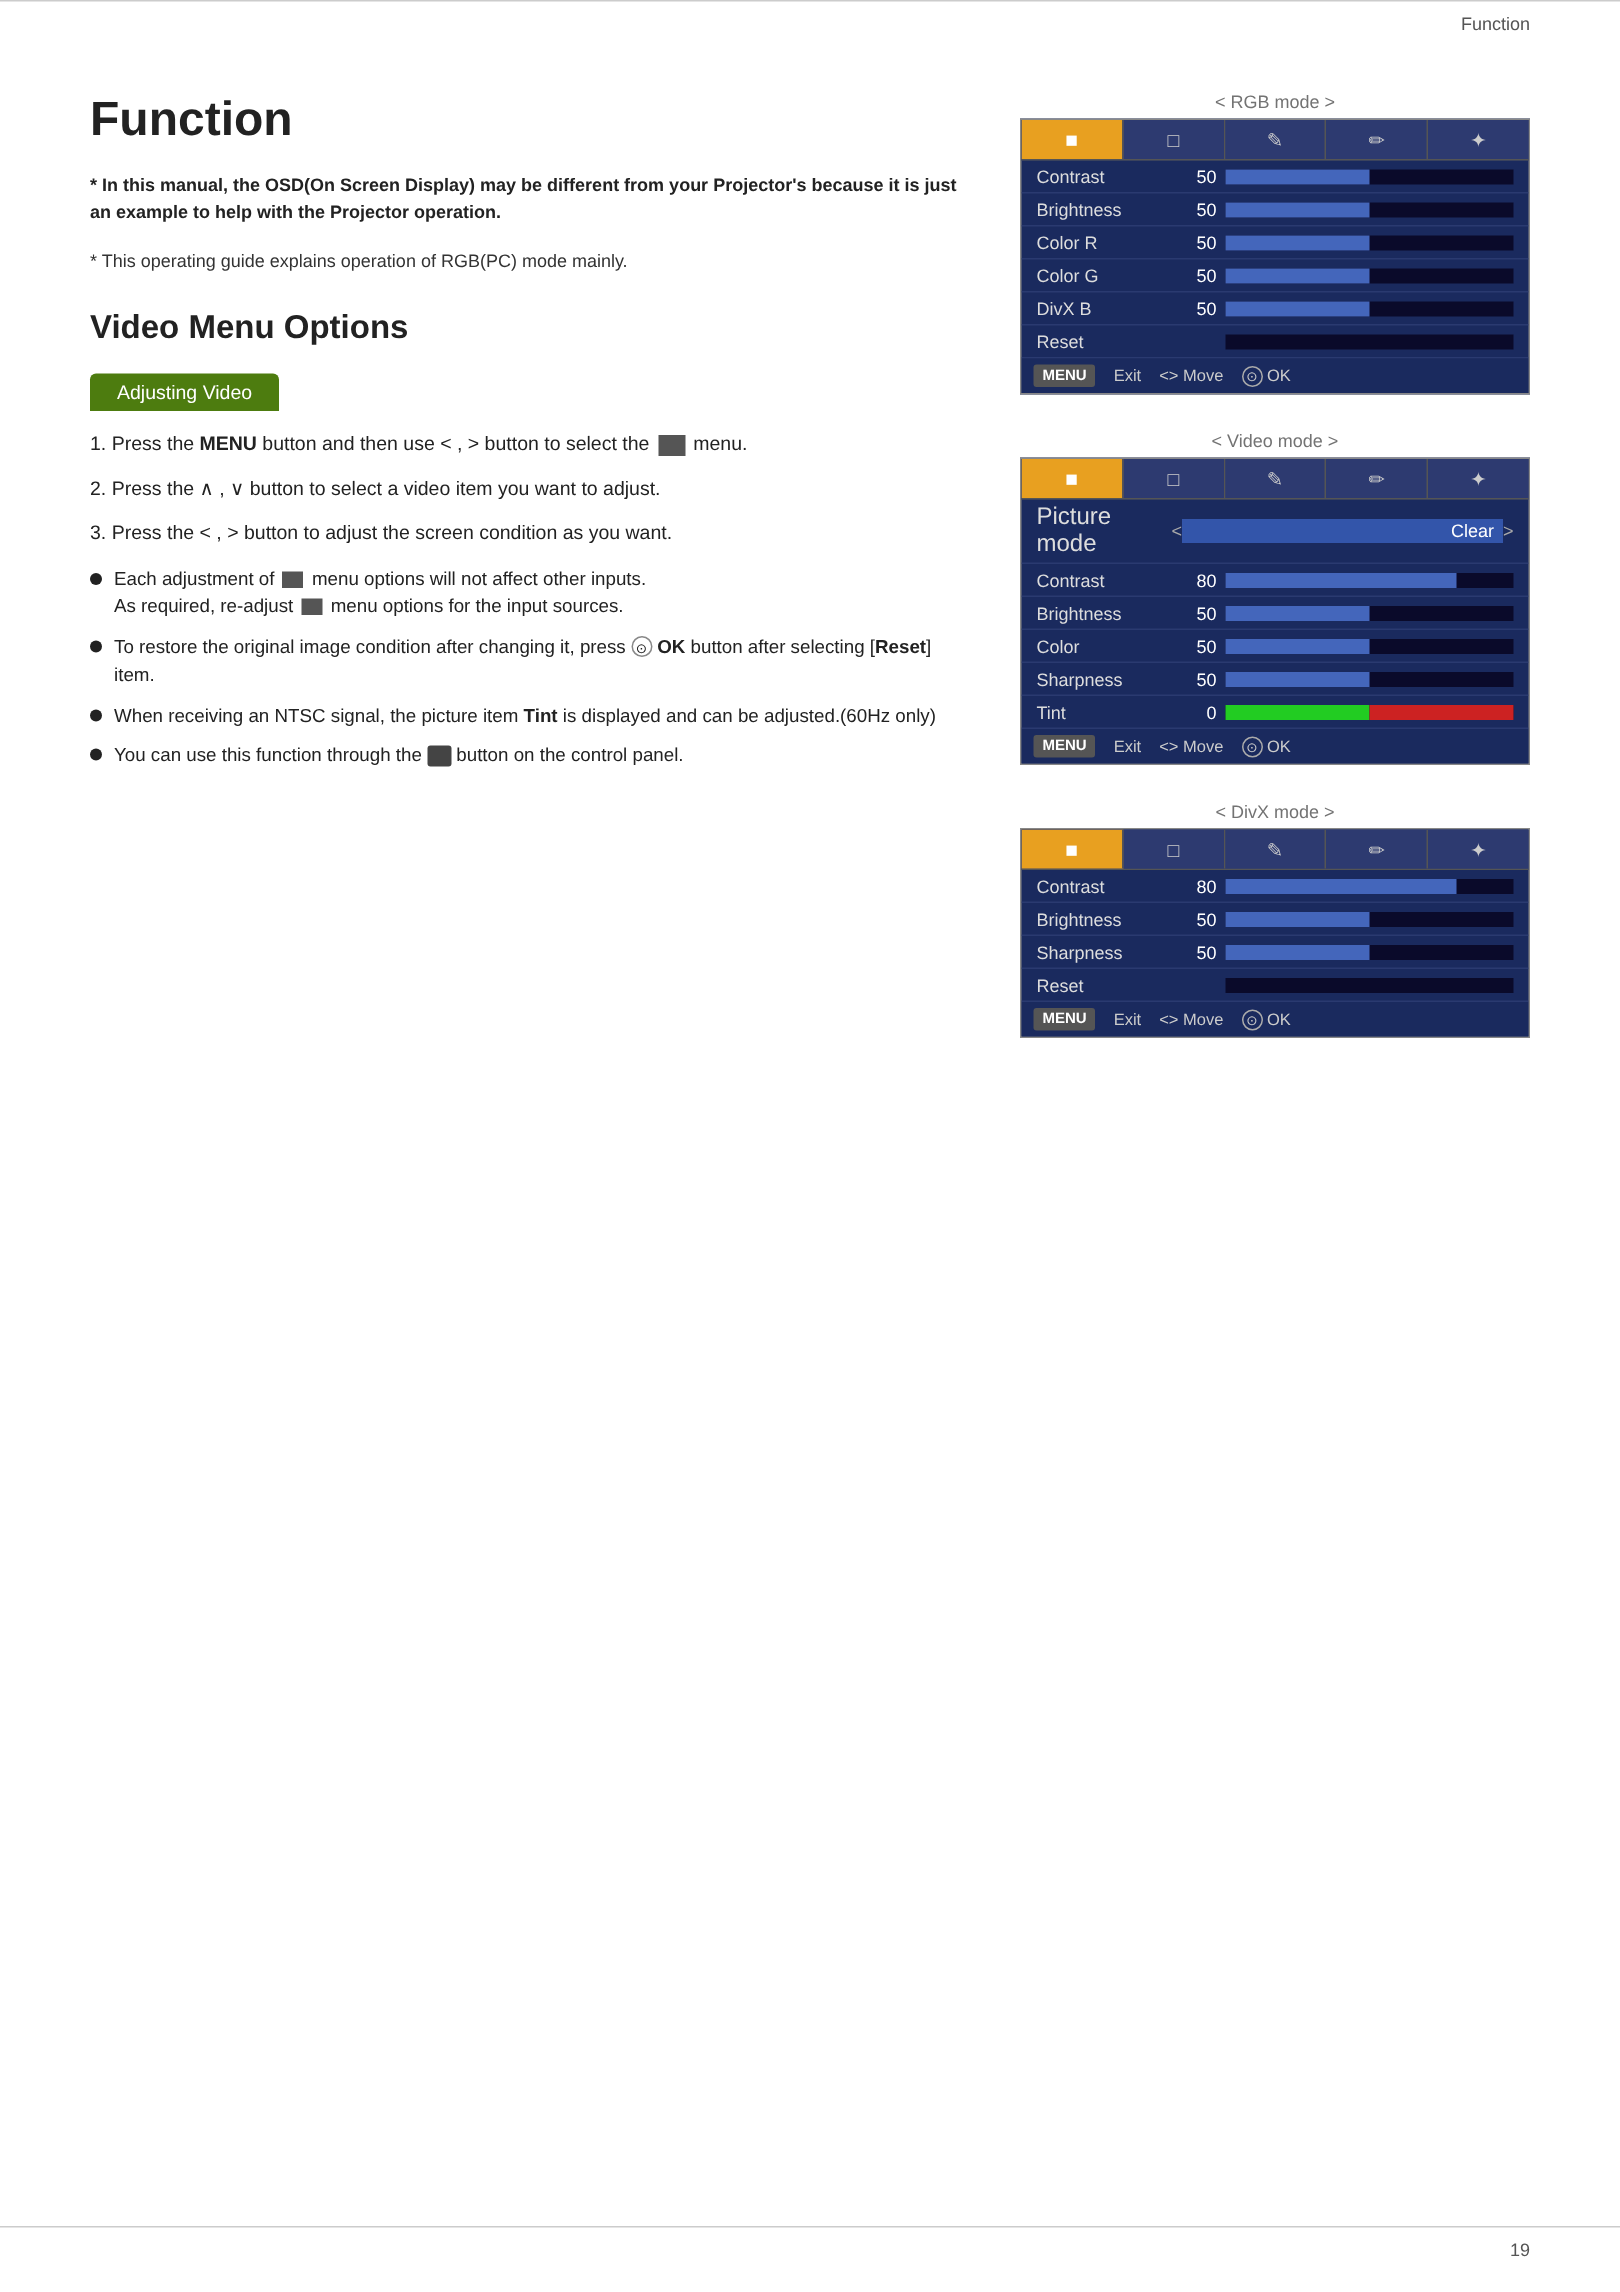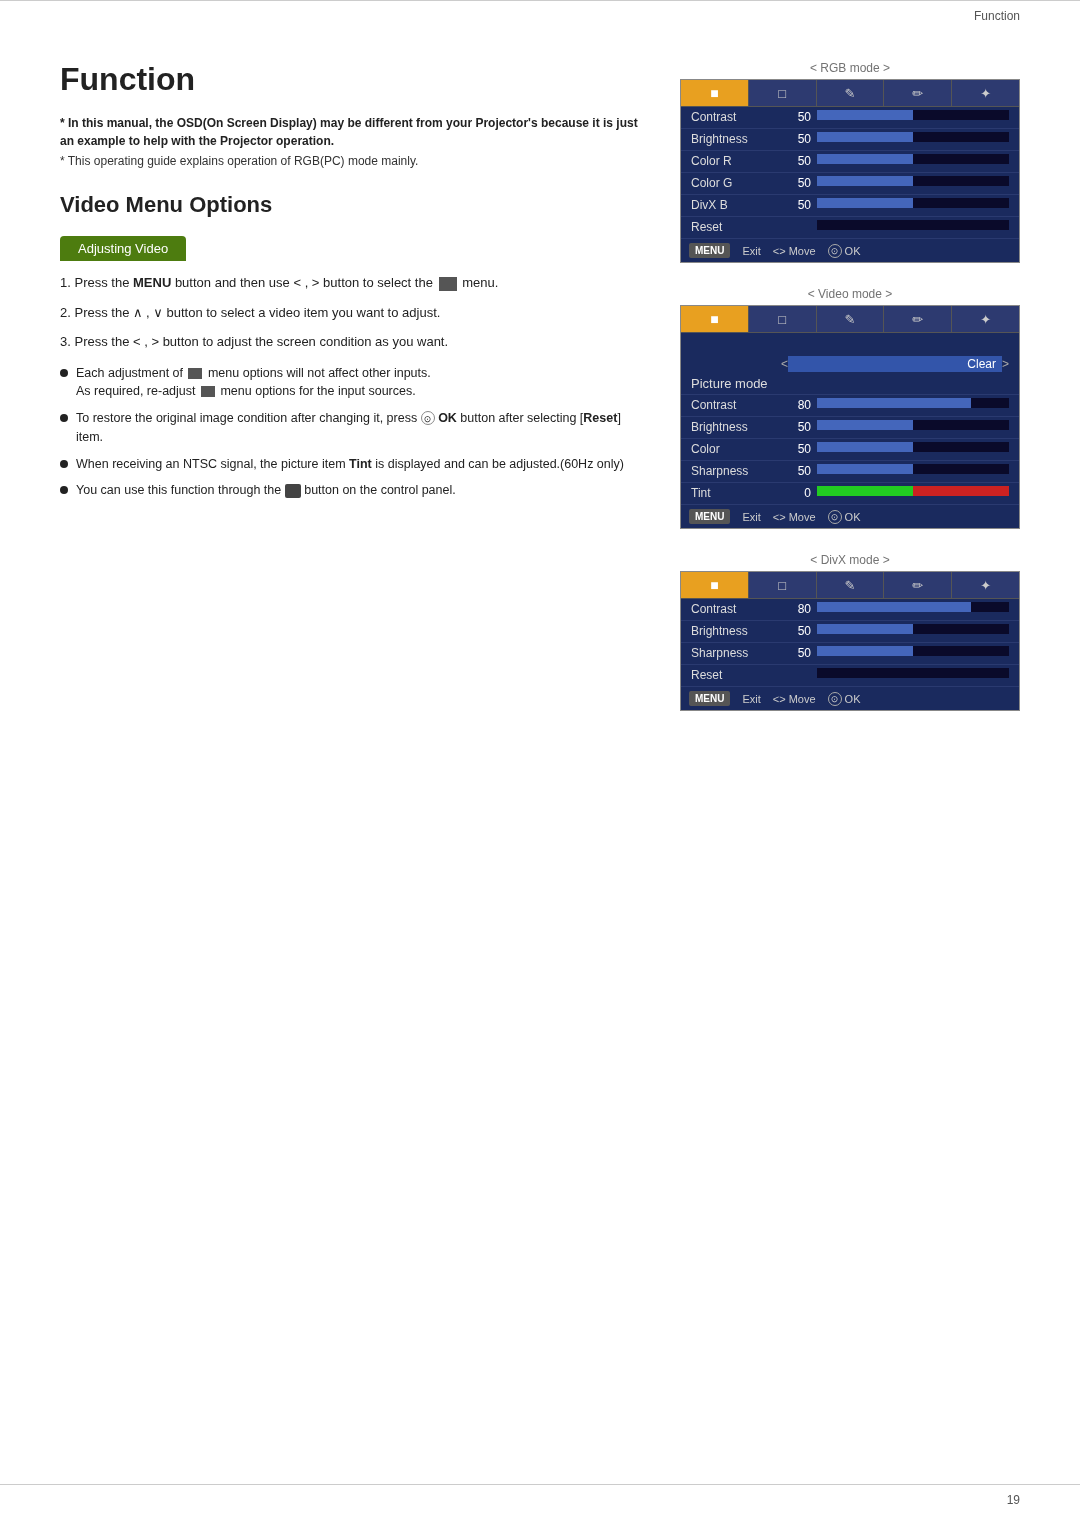--- a/index.html
+++ b/index.html
@@ -38,21 +38,21 @@
 
     h1.section-title {
       font-size: 32px;
       font-weight: bold;
       margin-bottom: 16px;
     }
 
     .note-bold {
       font-size: 12px;
       font-weight: bold;
-      margin-bottom: 4px;
+      margin-bottom: 17px;
       line-height: 1.5;
     }
 
     .note-normal {
       font-size: 12px;
       color: #333;
       margin-bottom: 24px;
     }
 
     h2.sub-title {
@@ -155,20 +155,21 @@
     }
 
     .osd-tab.active {
       background: #e8a020;
     }
 
     .osd-tab:last-child { border-right: none; }
 
     .osd-row {
       display: flex;
+      align-items: center;
       padding: 3px 10px;
       border-bottom: 1px solid #2a3a70;
       min-height: 22px;
     }
 
     .osd-row-label {
       width: 90px;
       font-size: 12px;
       color: #ddd;
     }
@@ -231,21 +232,21 @@
 
     
     .osd-row-picture {
       display: flex;
       align-items: center;
       padding: 3px 10px;
       border-bottom: 1px solid #2a3a70;
       min-height: 22px;
     }
 
-    .osd-row-picture .label { width: 90px; font-size: 13px; color: #ddd; margin-top: 40px; }
+    .osd-row-picture .label { width: 90px; font-size: 16px; color: #ddd; }
     .osd-row-picture .arrow { color: #aaa; font-size: 12px; }
     .osd-row-picture .value-text {
       flex: 1;
       text-align: right;
       font-size: 12px;
       color: #fff;
       background: #3355aa;
       padding: 1px 6px;
     }
 

